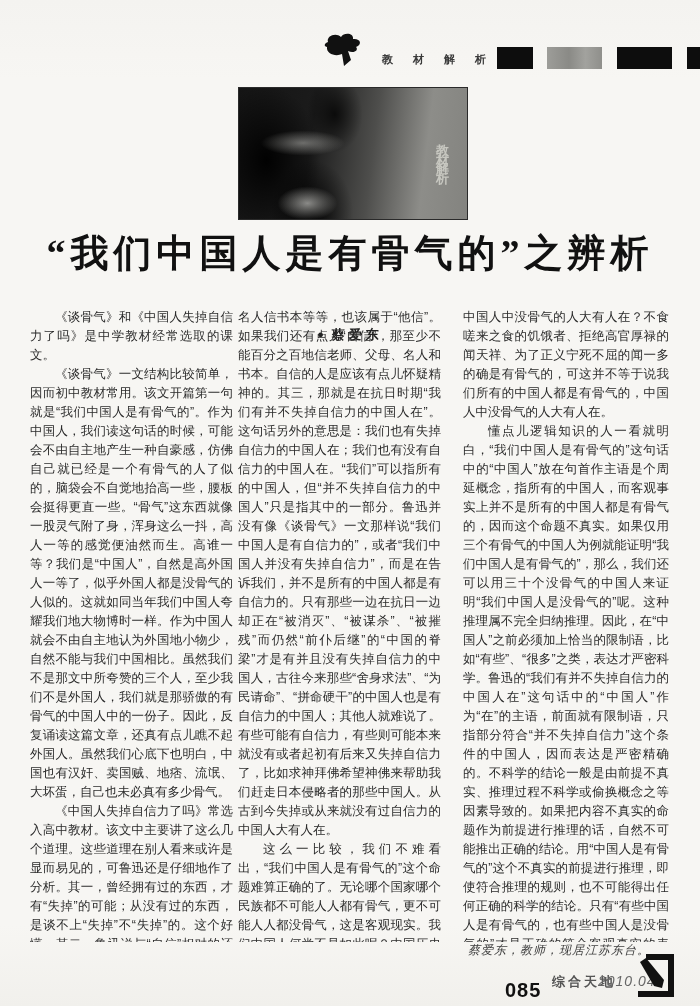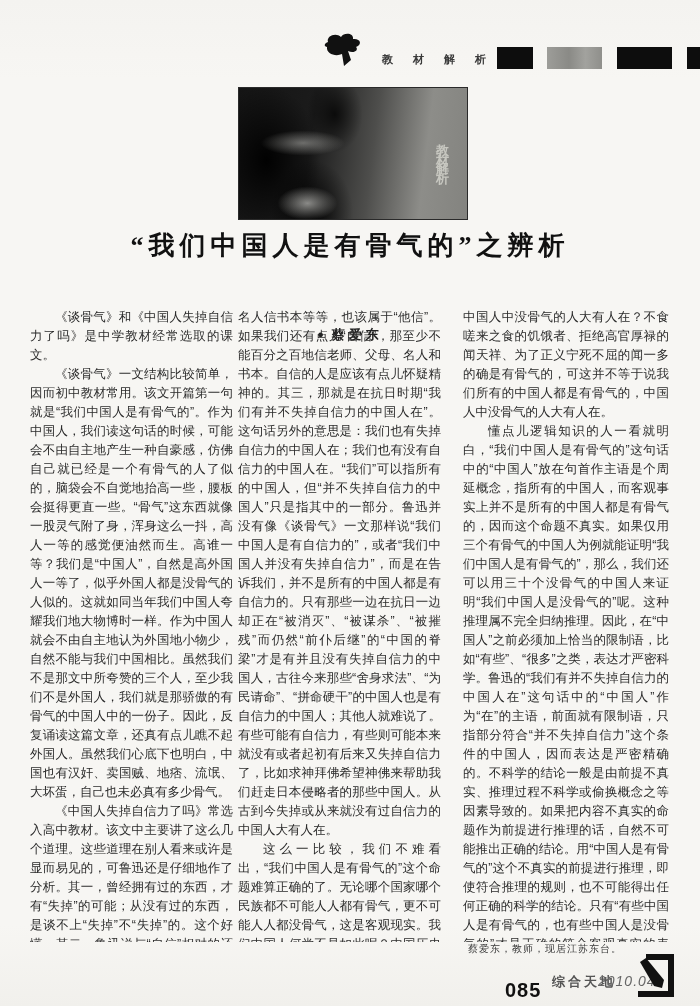--- a/index.html
+++ b/index.html
@@ -36,42 +36,42 @@
     box-shadow:0 0 0 1px #2a2a2a;
   }
   .photo-caption{
     position:absolute;right:16px;top:46px;writing-mode:vertical-rl;
     font-size:13px;letter-spacing:9px;color:#c7c7c0;font-weight:bold;
   }
 
   
   .title{
     position:absolute;left:0;top:228px;width:700px;text-align:center;
-    font-size:26px;font-weight:bold;letter-spacing:5px;color:#111;
+    font-size:38px;font-weight:bold;letter-spacing:5px;color:#111;
     font-family:"Liberation Serif","DejaVu Serif",serif;white-space:nowrap;
   }
   .byline{
     position:absolute;left:0;top:278px;width:700px;text-align:center;
     font-size:13px;font-weight:bold;color:#222;letter-spacing:4px;margin-top:48px;
   }
   .byline .dot{font-size:11px;vertical-align:1px;margin-right:4px;}
 
   
   .col{
     position:absolute;top:308px;width:203px;height:634px;overflow:hidden;
     font-size:12.5px;line-height:19px;text-align:justify;color:#2b2b2b;
   }
   .c1{left:30px;} .c2{left:238px;} .c3{left:463px;width:206px;}
   .para{margin:0;text-indent:2em;}
   .para.cont{text-indent:0;}
 
   
   .author-note{
     position:absolute;left:468px;top:942px;width:200px;
-    font-size:10px;color:#3c3c3c;letter-spacing:1px;
+    font-size:12px;font-style:italic;color:#3c3c3c;letter-spacing:1px;
   }
   .footer-line{position:absolute;left:0;top:964px;width:700px;height:40px;}
   .page-num{
     position:absolute;left:505px;top:2px;font-size:20px;font-weight:bold;
     color:#111;letter-spacing:1px;font-family:"Liberation Sans",sans-serif;margin-top:13px;
   }
   .journal-name{
     position:absolute;left:552px;top:9px;font-size:13px;letter-spacing:3px;color:#555;font-weight:bold;
   }
   .issue{

